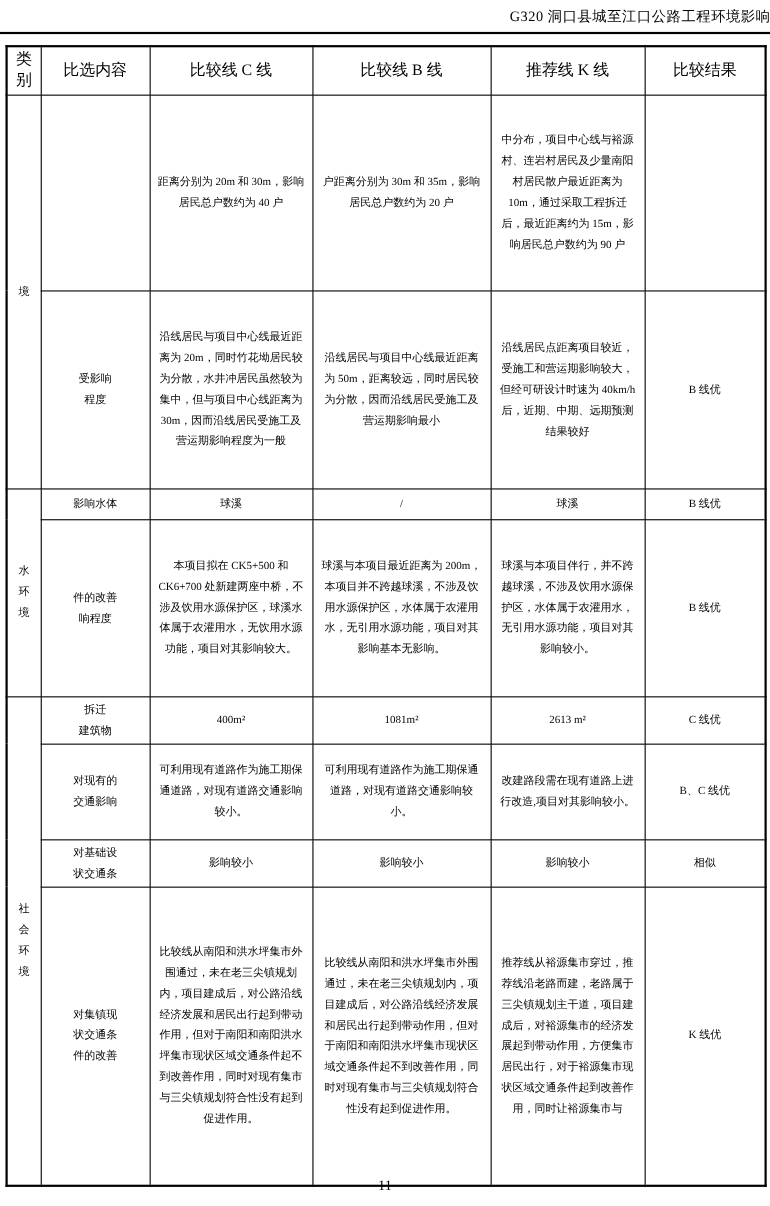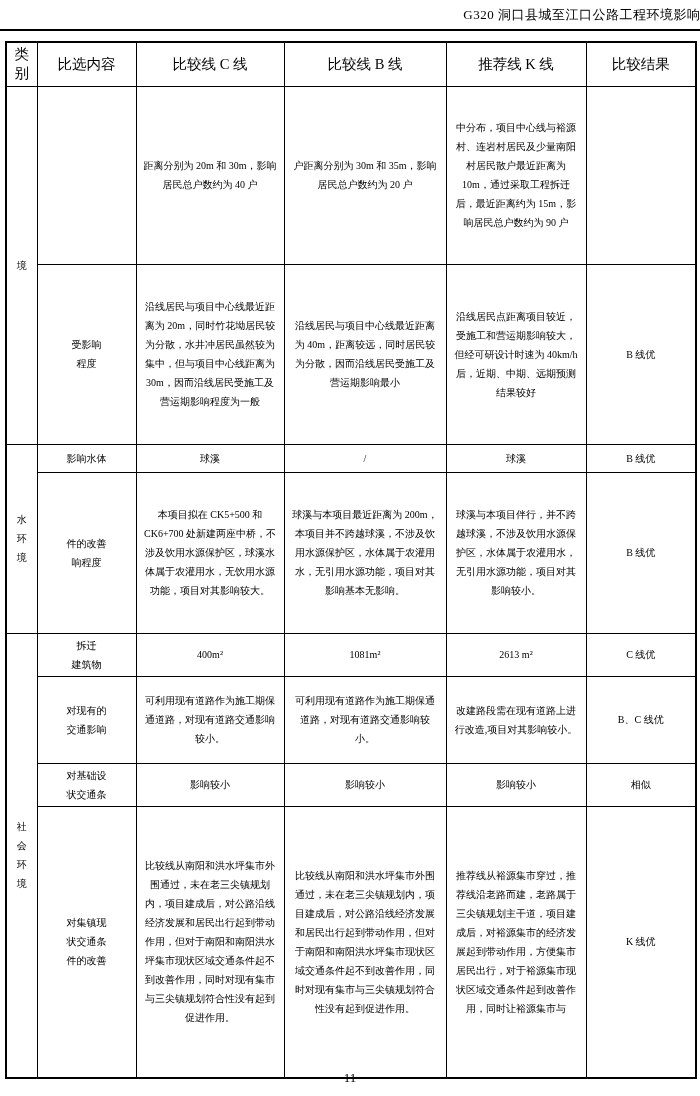--- a/index.html
+++ b/index.html
@@ -73,21 +73,21 @@
     <td class="topalign">距离分别为 20m 和 30m，影响居民总户数约为 40 户</td>
     <td class="topalign">户距离分别为 30m 和 35m，影响居民总户数约为 20 户</td>
     <td class="topalign">中分布，项目中心线与裕源村、连岩村居民及少量南阳村居民散户最近距离为 10m，通过采取工程拆迁后，最近距离约为 15m，影响居民总户数约为 90 户</td>
     <td></td>
   </tr>
 
   <tr style="height:180px">
     <td class="pre">受影响
 程度</td>
     <td>沿线居民与项目中心线最近距离为 20m，同时竹花坳居民较为分散，水井冲居民虽然较为集中，但与项目中心线距离为 30m，因而沿线居民受施工及营运期影响程度为一般</td>
-    <td>沿线居民与项目中心线最近距离为 40m，距离较远，同时居民较为分散，因而沿线居民受施工及营运期影响最小</td>
+    <td>沿线居民与项目中心线最近距离为 50m，距离较远，同时居民较为分散，因而沿线居民受施工及营运期影响最小</td>
     <td>沿线居民点距离项目较近，受施工和营运期影响较大，但经可研设计时速为 40km/h 后，近期、中期、远期预测结果较好</td>
     <td>B 线优</td>
   </tr>
 
   <tr style="height:28px">
     <td class="pre cat" rowspan="2">水
 环
 境</td>
     <td class="pre">影响水体</td>
     <td>球溪</td>

